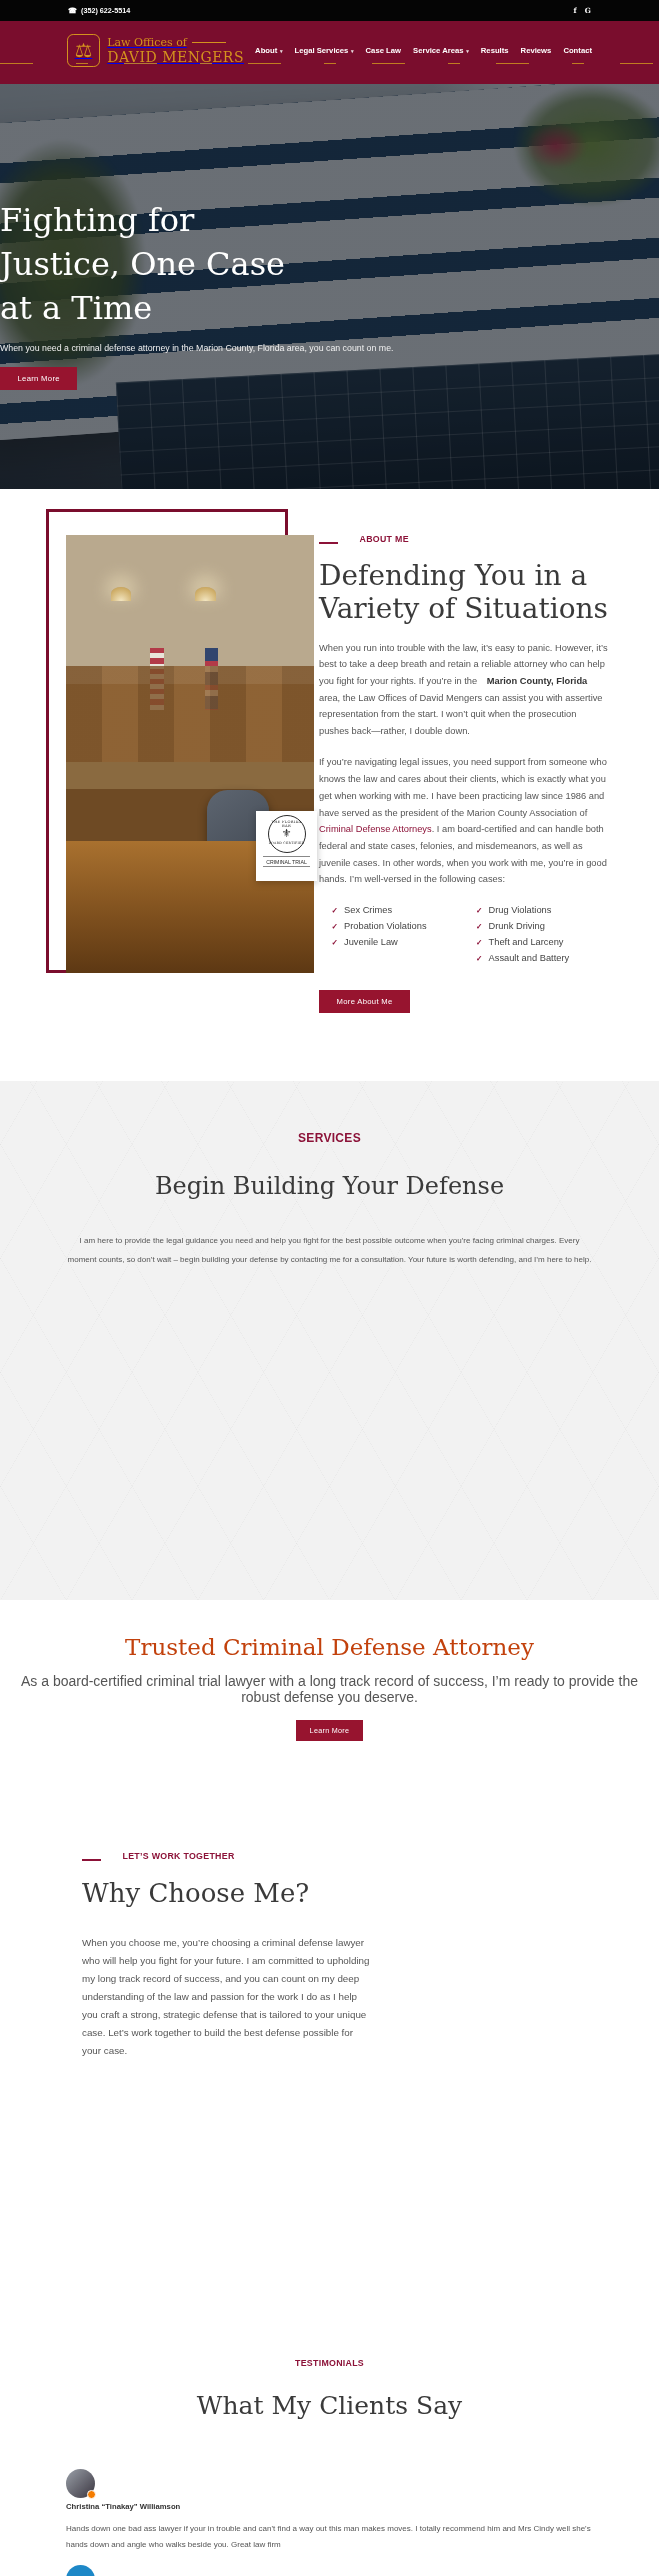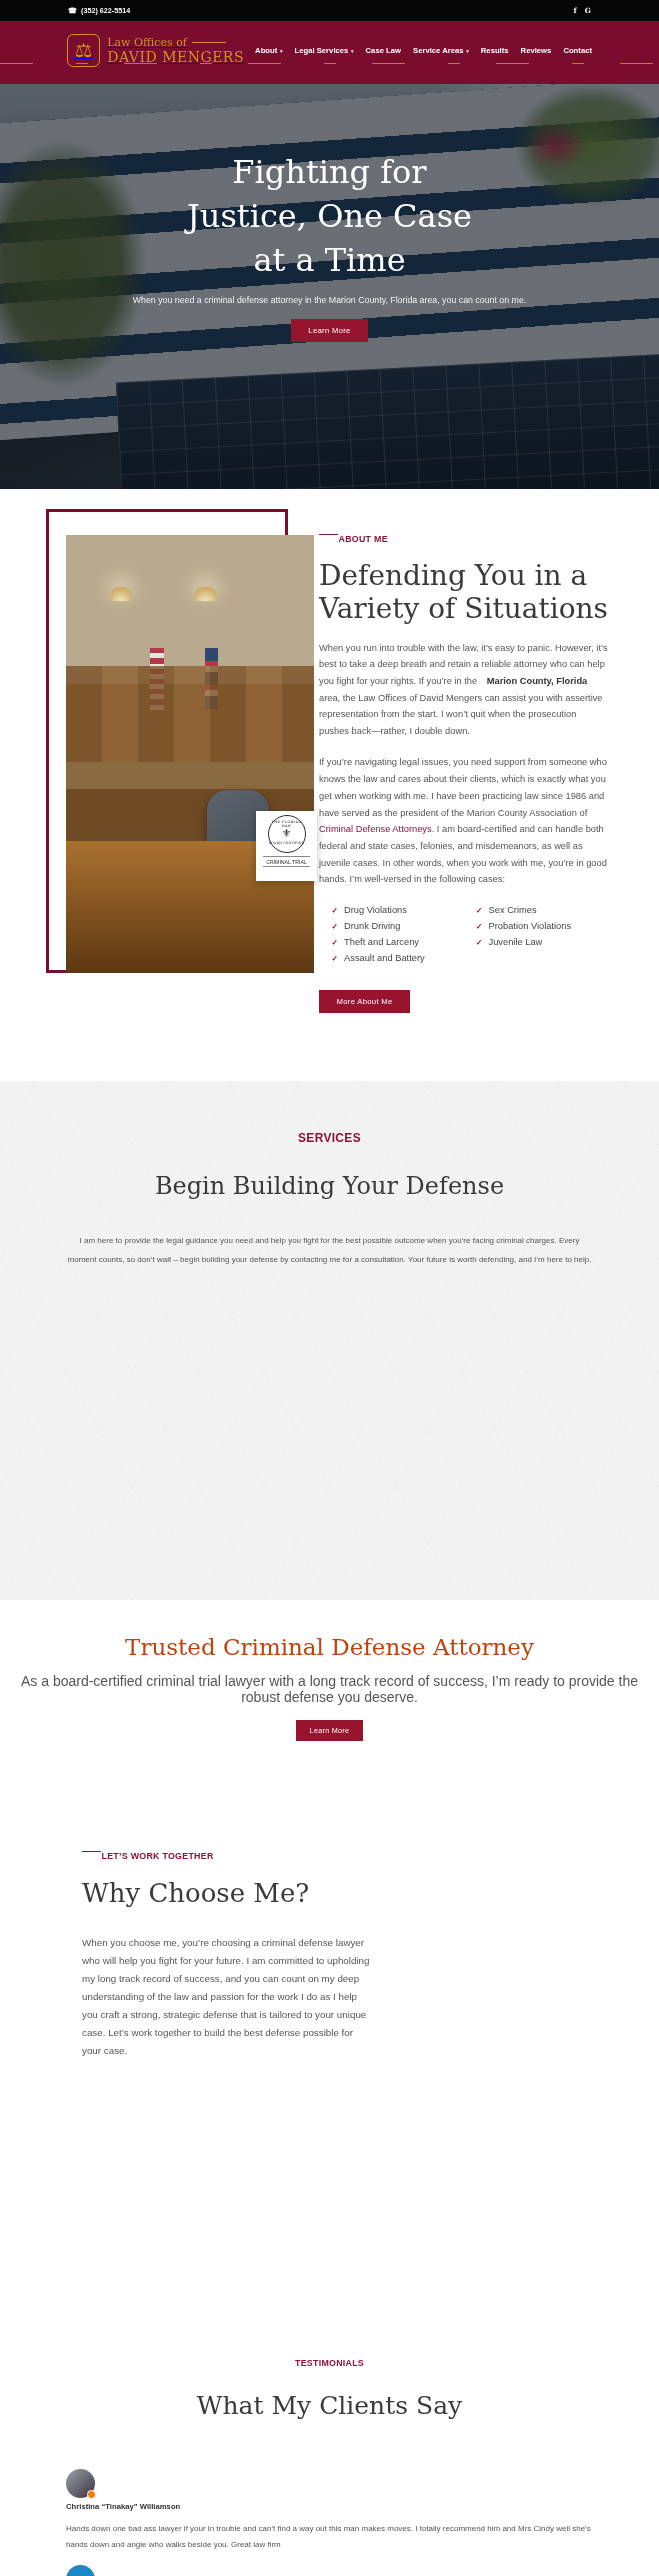--- a/index.html
+++ b/index.html
@@ -45,21 +45,21 @@
       repeating-linear-gradient(180deg, rgba(255,255,255,.14) 0 1px, transparent 1px 23px),
       linear-gradient(180deg,#1d3142,#0e1b26);
   }
   .hero-tree-l { position:absolute; left:-46px; top:20.6px; width:216px; height:319px;
     background:radial-gradient(closest-side, rgba(74,94,44,.95), rgba(60,80,36,.75) 55%, rgba(40,56,26,0) 78%); filter:blur(1px); }
   .hero-tree-r { position:absolute; right:-31px; top:-15.5px; width:196px; height:155px;
     background:radial-gradient(closest-side, rgba(96,126,56,.95), rgba(70,98,42,.6) 60%, rgba(40,56,26,0) 80%); filter:blur(1px); }
   .hero-flowers { position:absolute; right:62px; top:31px; width:82px; height:62px;
     background:radial-gradient(closest-side, rgba(164,36,72,.85), rgba(164,36,72,0) 75%); filter:blur(1.5px); }
   .hero-overlay { position:absolute; inset:0; background:rgba(10,12,18,.42); }
-  .hero-content { position:relative; z-index:3; text-align:center; padding-top:66px; }
+  .hero-content { position:relative; z-index:3; padding-top:114px; }
   .hero-title { color:#fff; font-family:"DejaVu Serif", serif; font-size:32px; line-height:1.38; font-weight:normal; }
   .hero-sub { color:#f1f1f1; font-size:8.8px; margin-top:13.4px; }
   .btn { display:inline-block; background:#97142f; color:#fff; text-decoration:none; font-size:7.7px; letter-spacing:0.3px; padding:7.2px 17.5px; }
   .hero-btn { margin-top:13.4px; }
 
   
   .about { height:592px; position:relative; background:#fff; }
   .about-frame { position:absolute; left:46px; top:20px; width:242px; height:464px; border:3.6px solid #7a0d2d; }
   .about-photo { position:absolute; left:66px; top:46px; width:248px; height:438px; overflow:hidden;
     background:
@@ -78,21 +78,21 @@
     background:radial-gradient(circle at 50% 100%, #f3e6c2, #caa75e 80%); box-shadow:0 -7.2px 14.4px 5.2px rgba(243,230,194,.45); }
   .sconce.s1{ left:18%; } .sconce.s2{ left:52%; }
   .bar-badge { position:absolute; left:256px; top:322px; width:61px; height:70px; background:#fff; box-shadow:0 2.1px 7.2px rgba(0,0,0,.25); text-align:center; padding-top:4.1px; }
   .bar-seal { width:38px; height:38px; border:1.5px solid #2b2b2b; border-radius:50%; margin:0 auto; position:relative; font-family:"DejaVu Serif", serif; }
   .bar-seal .org { font-size:3.6px; letter-spacing:0.3px; color:#222; display:block; margin-top:4.1px; }
   .bar-seal .palm { font-size:11.3px; color:#222; line-height:1; display:block; margin-top:0.5px; }
   .bar-seal .cert { font-size:3.1px; letter-spacing:0.3px; color:#222; display:block; margin-top:1px; }
   .bar-label { font-size:5.2px; color:#2b2b2b; margin-top:3.6px; padding:1.5px 3.1px; border-top:0.5px solid #888; border-bottom:0.5px solid #888; display:inline-block; }
 
   .about-col { position:absolute; left:319px; top:45px; width:289px; }
-  .eyebrow { color:#8c1238; font-weight:bold; font-size:8.8px; letter-spacing:0.3px; display:flex; align-items:flex-start; gap:1px; }
+  .eyebrow { color:#8c1238; font-weight:bold; font-size:8.8px; letter-spacing:0.3px; display:flex; align-items:flex-end; gap:22px; }
   .eyebrow .dash { width:18.5px; height:1.5px; background:#8c1238; display:inline-block; }
   .about-h2 { font-family:"DejaVu Serif", serif; font-weight:normal; color:#3a3a3a; font-size:28px; line-height:1.18; margin-top:15.5px; }
   .about-col p { color:#555; font-size:9.3px; line-height:1.8; margin-top:14.4px; }
   .about-col p b { color:#333;padding-left:7px; }
   .link-maroon { color:#8c1238; text-decoration:none; }
   .checklist { display:flex; margin-top:13.4px; }
   .checklist ul { list-style:none; width:50%; }
   .checklist li { color:#444; font-size:9.3px; line-height:1.75; display:flex; gap:6.2px; align-items:baseline; padding-left:12.4px; }
   .check::before { content:"✓"; color:#8c1238; font-weight:bold; font-size:7.7px; }
   .about-btn { margin-top:23px; }
@@ -228,29 +228,29 @@
     <div class="about-col">
       <div class="eyebrow">
         <span class="dash"></span>
         <span>ABOUT ME</span>
       </div>
       <h2 class="about-h2">Defending You in a Variety of Situations</h2>
       <p><span>When you run into trouble with the law, it’s easy to panic. However, it’s best to take a deep breath and retain a reliable attorney who can help you fight for your rights. If you’re in the </span><b>Marion County, Florida</b><span> area, the Law Offices of David Mengers can assist you with assertive representation from the start. I won’t quit when the prosecution pushes back—rather, I double down.</span></p>
       <p><span>If you’re navigating legal issues, you need support from someone who knows the law and cares about their clients, which is exactly what you get when working with me. I have been practicing law since 1986 and have served as the president of the Marion County Association of </span><a href="#" class="link-maroon">Criminal Defense Attorneys</a><span>. I am board-certified and can handle both federal and state cases, felonies, and misdemeanors, as well as juvenile cases. In other words, when you work with me, you’re in good hands. I’m well-versed in the following cases:</span></p>
       <div class="checklist">
         <ul>
+          <li class="check">Sex Crimes</li>
+          <li class="check">Probation Violations</li>
+          <li class="check">Juvenile Law</li>
+        </ul>
+        <ul>
           <li class="check">Drug Violations</li>
           <li class="check">Drunk Driving</li>
           <li class="check">Theft and Larceny</li>
           <li class="check">Assault and Battery</li>
-        </ul>
-        <ul>
-          <li class="check">Sex Crimes</li>
-          <li class="check">Probation Violations</li>
-          <li class="check">Juvenile Law</li>
         </ul>
       </div>
       <a href="#" class="btn about-btn">More About Me</a>
     </div>
   </div>
 
   <div class="services">
     <div class="eyebrow-c">SERVICES</div>
     <h2>Begin Building Your Defense</h2>
     <p>I am here to provide the legal guidance you need and help you fight for the best possible outcome when you’re facing criminal charges. Every moment counts, so don’t wait – begin building your defense by contacting me for a consultation. Your future is worth defending, and I’m here to help.</p>

